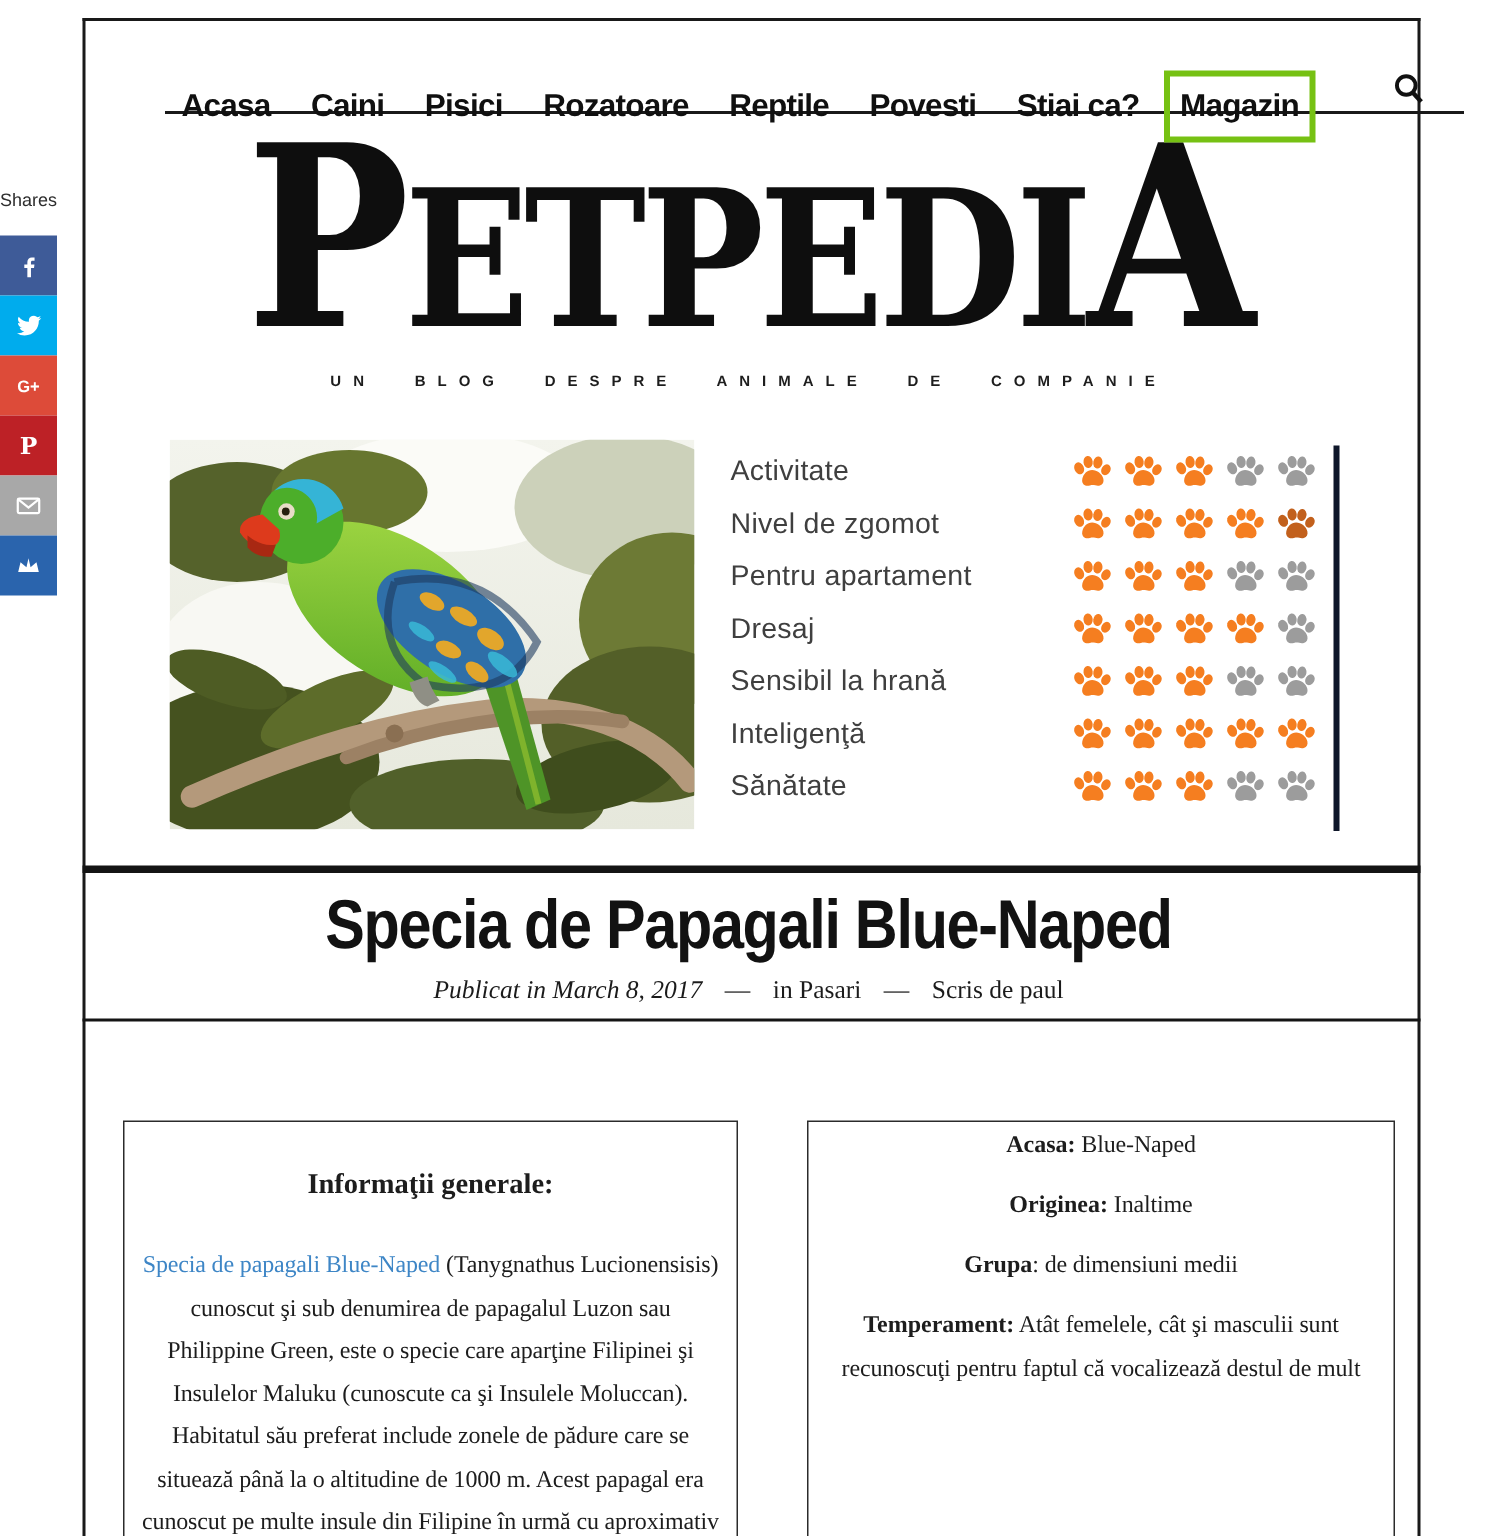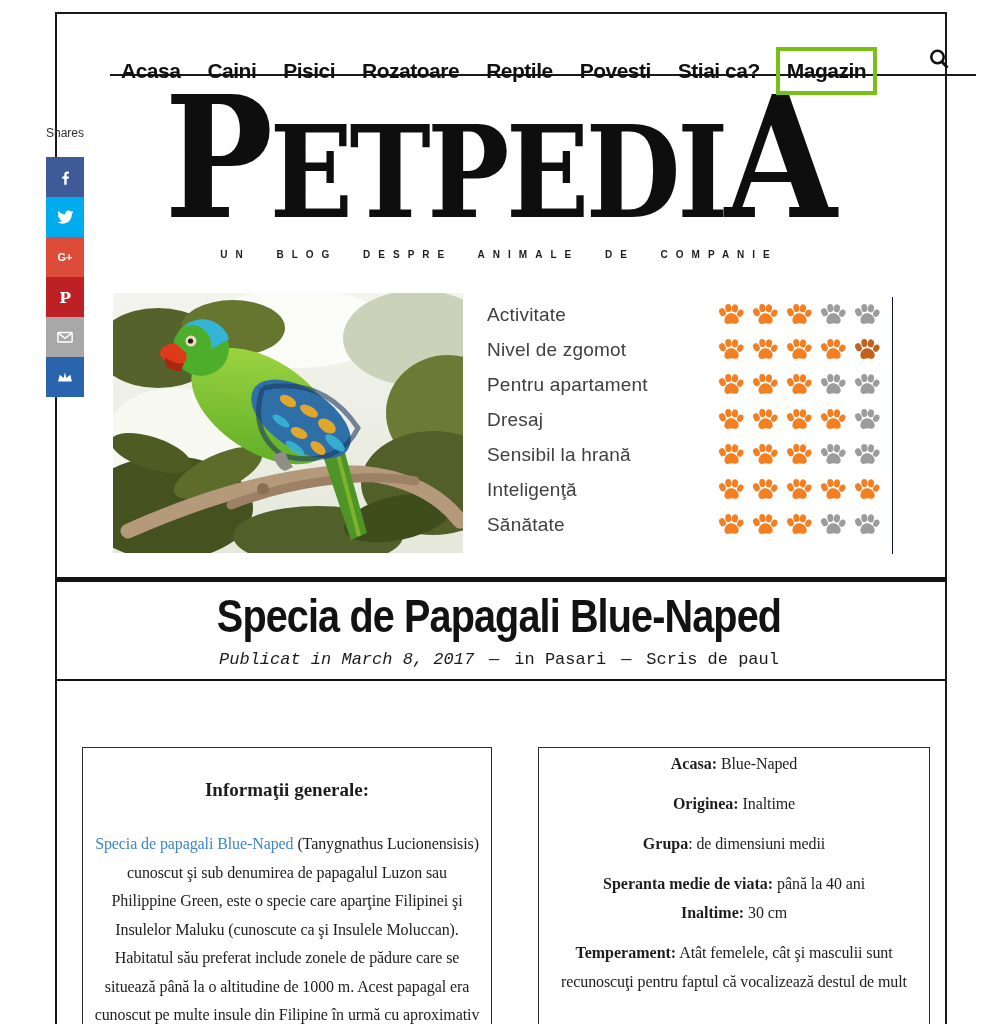--- a/index.html
+++ b/index.html
@@ -7,21 +7,21 @@
   body {
     width:998px; height:1024px; position:relative; overflow:hidden;
     font-family:"Liberation Sans", sans-serif; color:#1e1e1e;
   }
 
   
   .frame { position:absolute; left:55px; top:12px; width:892px; height:1012px;
            border:2px solid #191919; border-bottom:none; background:#fff; }
 
   
-  .share-rail { position:absolute; left:0; top:126px; width:38px; z-index:5;padding-left:46px; }
+  .share-rail { position:absolute; left:0; top:126px; width:38px; z-index:5; }
   .share-count-label { font-size:12px; line-height:14px; color:#2e2e2e; text-align:center; margin-bottom:17px; }
   .share-btn { width:38px; height:40px; display:flex; align-items:center; justify-content:center; cursor:pointer; }
   .share-btn svg { width:22px; height:22px; display:block; }
 
   
   .nav { position:absolute; left:121px; top:44px; display:flex; align-items:center; gap:27px; z-index:3;margin-top:14px; }
   .nav-item { font-weight:bold; font-size:21px; line-height:26px; letter-spacing:-0.5px;
               color:#101010; text-decoration:none; white-space:nowrap; cursor:pointer; }
   .nav-item.hl { outline:4px solid #76c113; outline-offset:7px; }
   .nav-underline { position:absolute; left:110px; top:74px; width:866px; height:2px; background:#191919; }
@@ -36,36 +36,36 @@
   .logo .mid { font-size:127px; letter-spacing:-4px; }
   .tagline { position:absolute; left:56px; top:249px; width:886px; text-align:center;
              font-size:10px; font-weight:bold; letter-spacing:8px; word-spacing:15px; color:#1d1d1d; }
 
   
   .photo { position:absolute; left:113px; top:293px; width:350px; height:260px; overflow:hidden; }
   .photo svg { width:100%; height:100%; display:block; }
 
   
   .ratings { position:absolute; left:487px; top:297px; width:406px; height:257px;
-             border-right:1px solid #0f172a; background:#fff; }
+             border-right:4px solid #0f172a; background:#fff; }
   .rate-row { height:35px; display:flex; align-items:center; }
   .rate-label { font-size:19px; color:#3f3f3f; letter-spacing:0.2px; }
   .rate-paws { margin-left:auto; margin-right:12px; display:flex; gap:7px; align-items:center; }
   .paw { width:27px; height:24px; display:block; }
 
   
   .hr-thick { position:absolute; left:55px; top:577px; width:892px; height:5px; background:#141414; }
   .hr-thin  { position:absolute; left:55px; top:679px; width:892px; height:2px; background:#141414; }
 
   
   .title { position:absolute; left:56px; top:589px; width:886px; text-align:center;
            font-size:46px; font-weight:bold; letter-spacing:-1px; color:#121212;
            white-space:nowrap; transform:scaleX(0.86); transform-origin:center; }
   .meta { position:absolute; left:56px; top:650px; width:886px; text-align:center;
-          font-family:Liberation Mono, monospace; font-size:17px; color:#1b1b1b; }
+          font-family:Liberation Serif, serif; font-size:17px; color:#1b1b1b; }
   .meta .pub { font-style:italic; }
   .meta .sep { display:inline-block; margin:0 15px; }
 
   
   .box { position:absolute; top:747px; height:300px; border:1px solid #2b2b2b; background:#fff;
          font-family:"Liberation Serif", serif; text-align:center; color:#1d1d1d; overflow:hidden; }
   .box-left  { left:82px;  width:410px; padding:0 11px; }
   .box-right { left:538px; width:392px; padding:1px 12px 0; }
   .intro-heading { font-size:19px; line-height:22px; font-weight:bold; margin:31px 0 29px; }
   .intro-text { font-size:16px; line-height:28.5px; letter-spacing:-0.1px; }
@@ -567,15 +567,14 @@
 <div class="box box-left">
   <div class="intro-heading">Informaţii generale:</div>
   <div class="intro-text">
     <span class="intro-link">Specia de papagali Blue-Naped</span><span> (Tanygnathus Lucionensisis) cunoscut şi sub denumirea de papagalul Luzon sau Philippine Green, este o specie care aparţine Filipinei şi Insulelor Maluku (cunoscute ca şi Insulele Moluccan). Habitatul său preferat include zonele de pădure care se situează până la o altitudine de 1000 m. Acest papagal era cunoscut pe multe insule din Filipine în urmă cu aproximativ un secol, dar în timp a suferit un declin îngrijorător, fiind în acest moment aproape de negăsit pe majoritatea acestor insule. Totuşi, se ştie despre aceşti papagali că trăiesc în</span>
   </div>
 </div>
 <div class="box box-right" id="spec-box">
     <p class="spec-item"><b>Acasa:</b><span> Blue-Naped</span></p>
     <p class="spec-item"><b>Originea:</b><span> Inaltime</span></p>
     <p class="spec-item"><b>Grupa</b><span>: de dimensiuni medii</span></p>
-    <p class="spec-item"><b>Speranta medie de viata:</b><span> până la 40 ani</span><br><b>Inaltime:</b><span> 30 cm</span></p>
     <p class="spec-item"><b>Temperament:</b><span> Atât femelele, cât şi masculii sunt recunoscuţi pentru faptul că vocalizează destul de mult</span></p>
   </div>
 
 </body></html>

